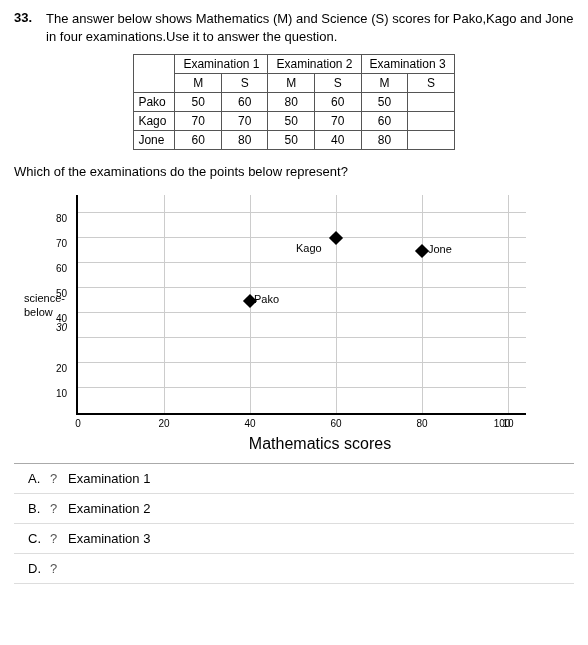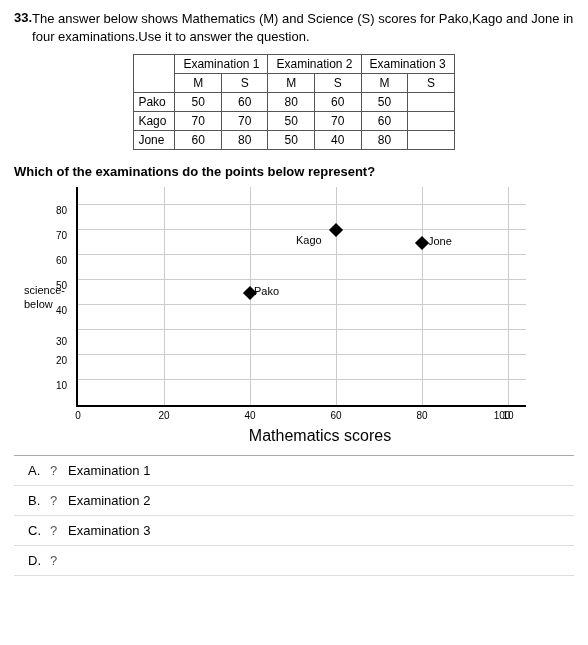--- a/index.html
+++ b/index.html
@@ -7,21 +7,21 @@
       font-family: Arial, sans-serif;
       font-size: 13px;
       background: #fff;
       color: #000;
       width: 588px;
       min-height: 645px;
       padding: 10px 14px;
     }
     .question-header {
       display: flex;
-      gap: 0;
+      gap: 14px;
       margin-bottom: 8px;
     }
     .question-number {
       font-weight: bold;
       white-space: nowrap;
     }
     .question-text {
       line-height: 1.4;
     }
     
@@ -44,23 +44,22 @@
     }
     .exam-table .sub-header {
       font-weight: normal;
       min-width: 30px;
     }
     
     .chart-section {
       margin-bottom: 10px;
     }
     .which-text {
-      margin-bottom: 8px;
+      margin-bottom: 16px;
       font-size: 13px;
-      font-weight: bold;
     }
     .chart-container {
       display: flex;
       align-items: stretch;
       margin-left: 10px;
     }
     .y-axis-label {
       display: flex;
       flex-direction: column;
       justify-content: center;
@@ -216,21 +215,21 @@
     <div class="y-axis-label">
       <span>science-</span>
       <span>below</span>
     </div>
     <div class="chart-area" id="chart-area">
     <div class="grid-line-h" style="bottom: 25px;"></div>
         <div class="y-tick" style="bottom: 20px;">10</div>
         <div class="grid-line-h" style="bottom: 50px;"></div>
         <div class="y-tick" style="bottom: 45px;">20</div>
         <div class="grid-line-h" style="bottom: 75px;"></div>
-        <div class="y-tick" style="bottom: 64px;">30</div>
+        <div class="y-tick" style="bottom: 86px; font-style: italic;">30</div>
         <div class="grid-line-h" style="bottom: 100px;"></div>
         <div class="y-tick" style="bottom: 95px;">40</div>
         <div class="grid-line-h" style="bottom: 125px;"></div>
         <div class="y-tick" style="bottom: 120px;">50</div>
         <div class="grid-line-h" style="bottom: 150px;"></div>
         <div class="y-tick" style="bottom: 145px;">60</div>
         <div class="grid-line-h" style="bottom: 175px;"></div>
         <div class="y-tick" style="bottom: 170px;">70</div>
         <div class="grid-line-h" style="bottom: 200px;"></div>
         <div class="y-tick" style="bottom: 195px;">80</div>

